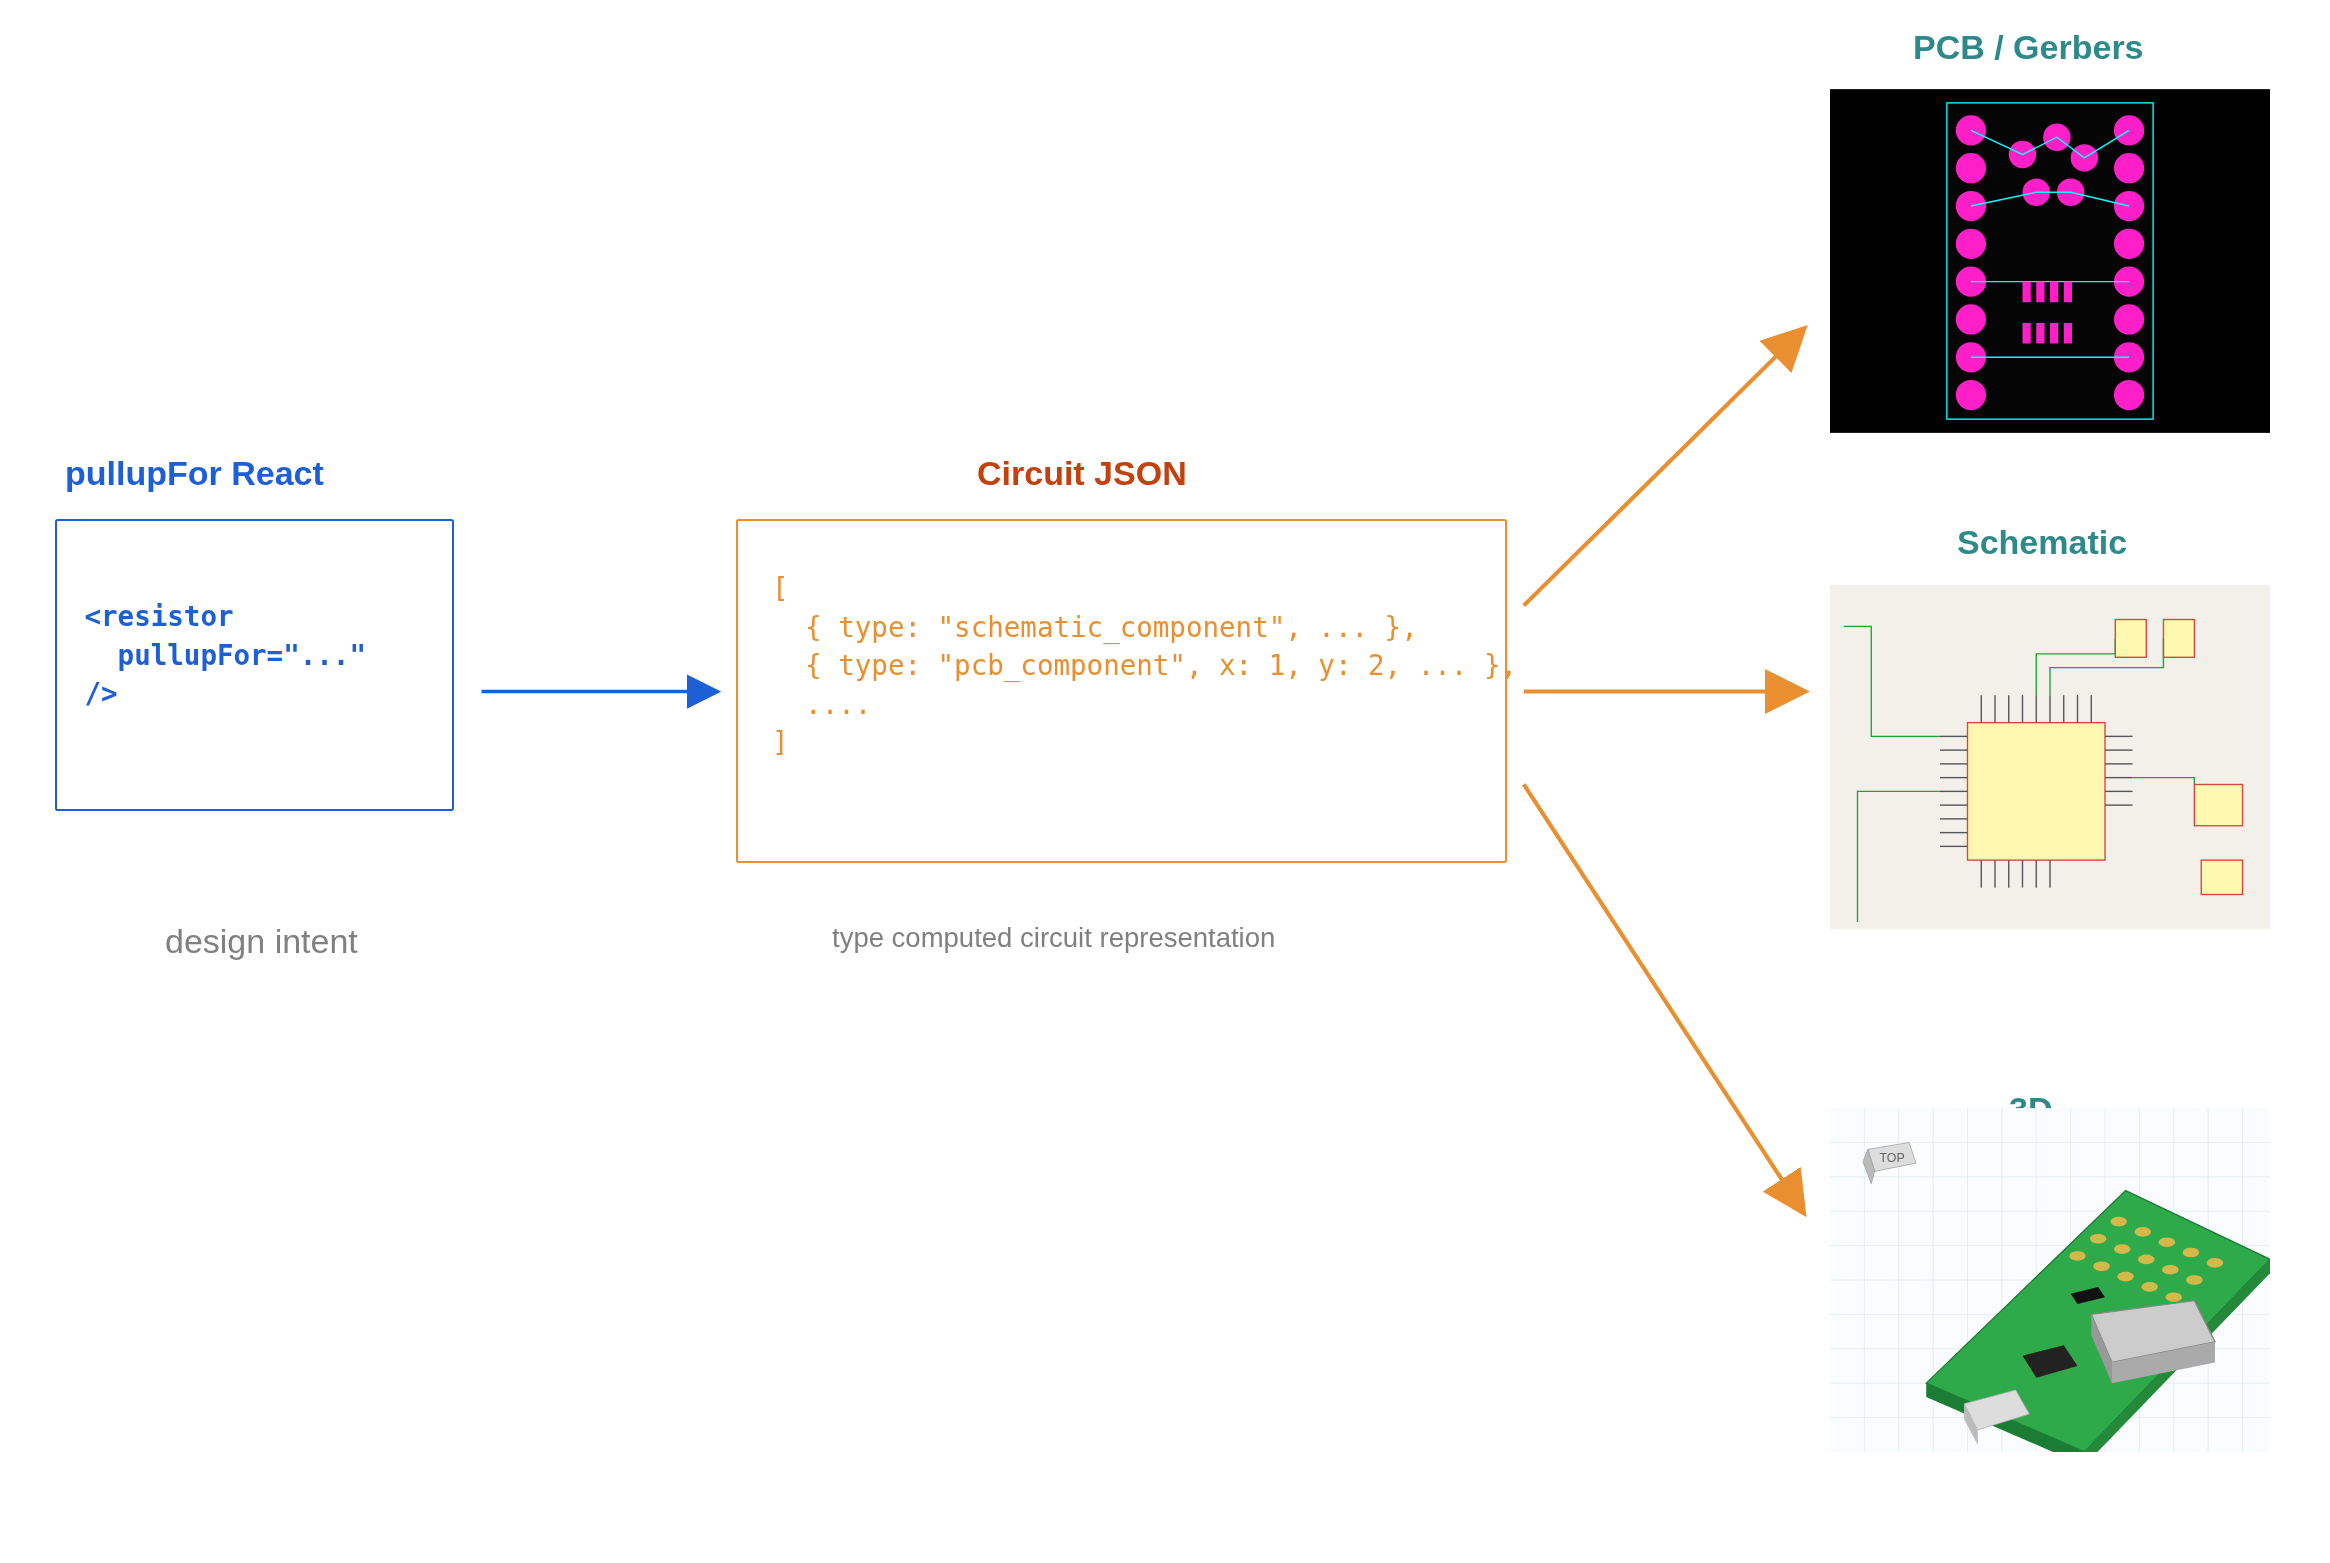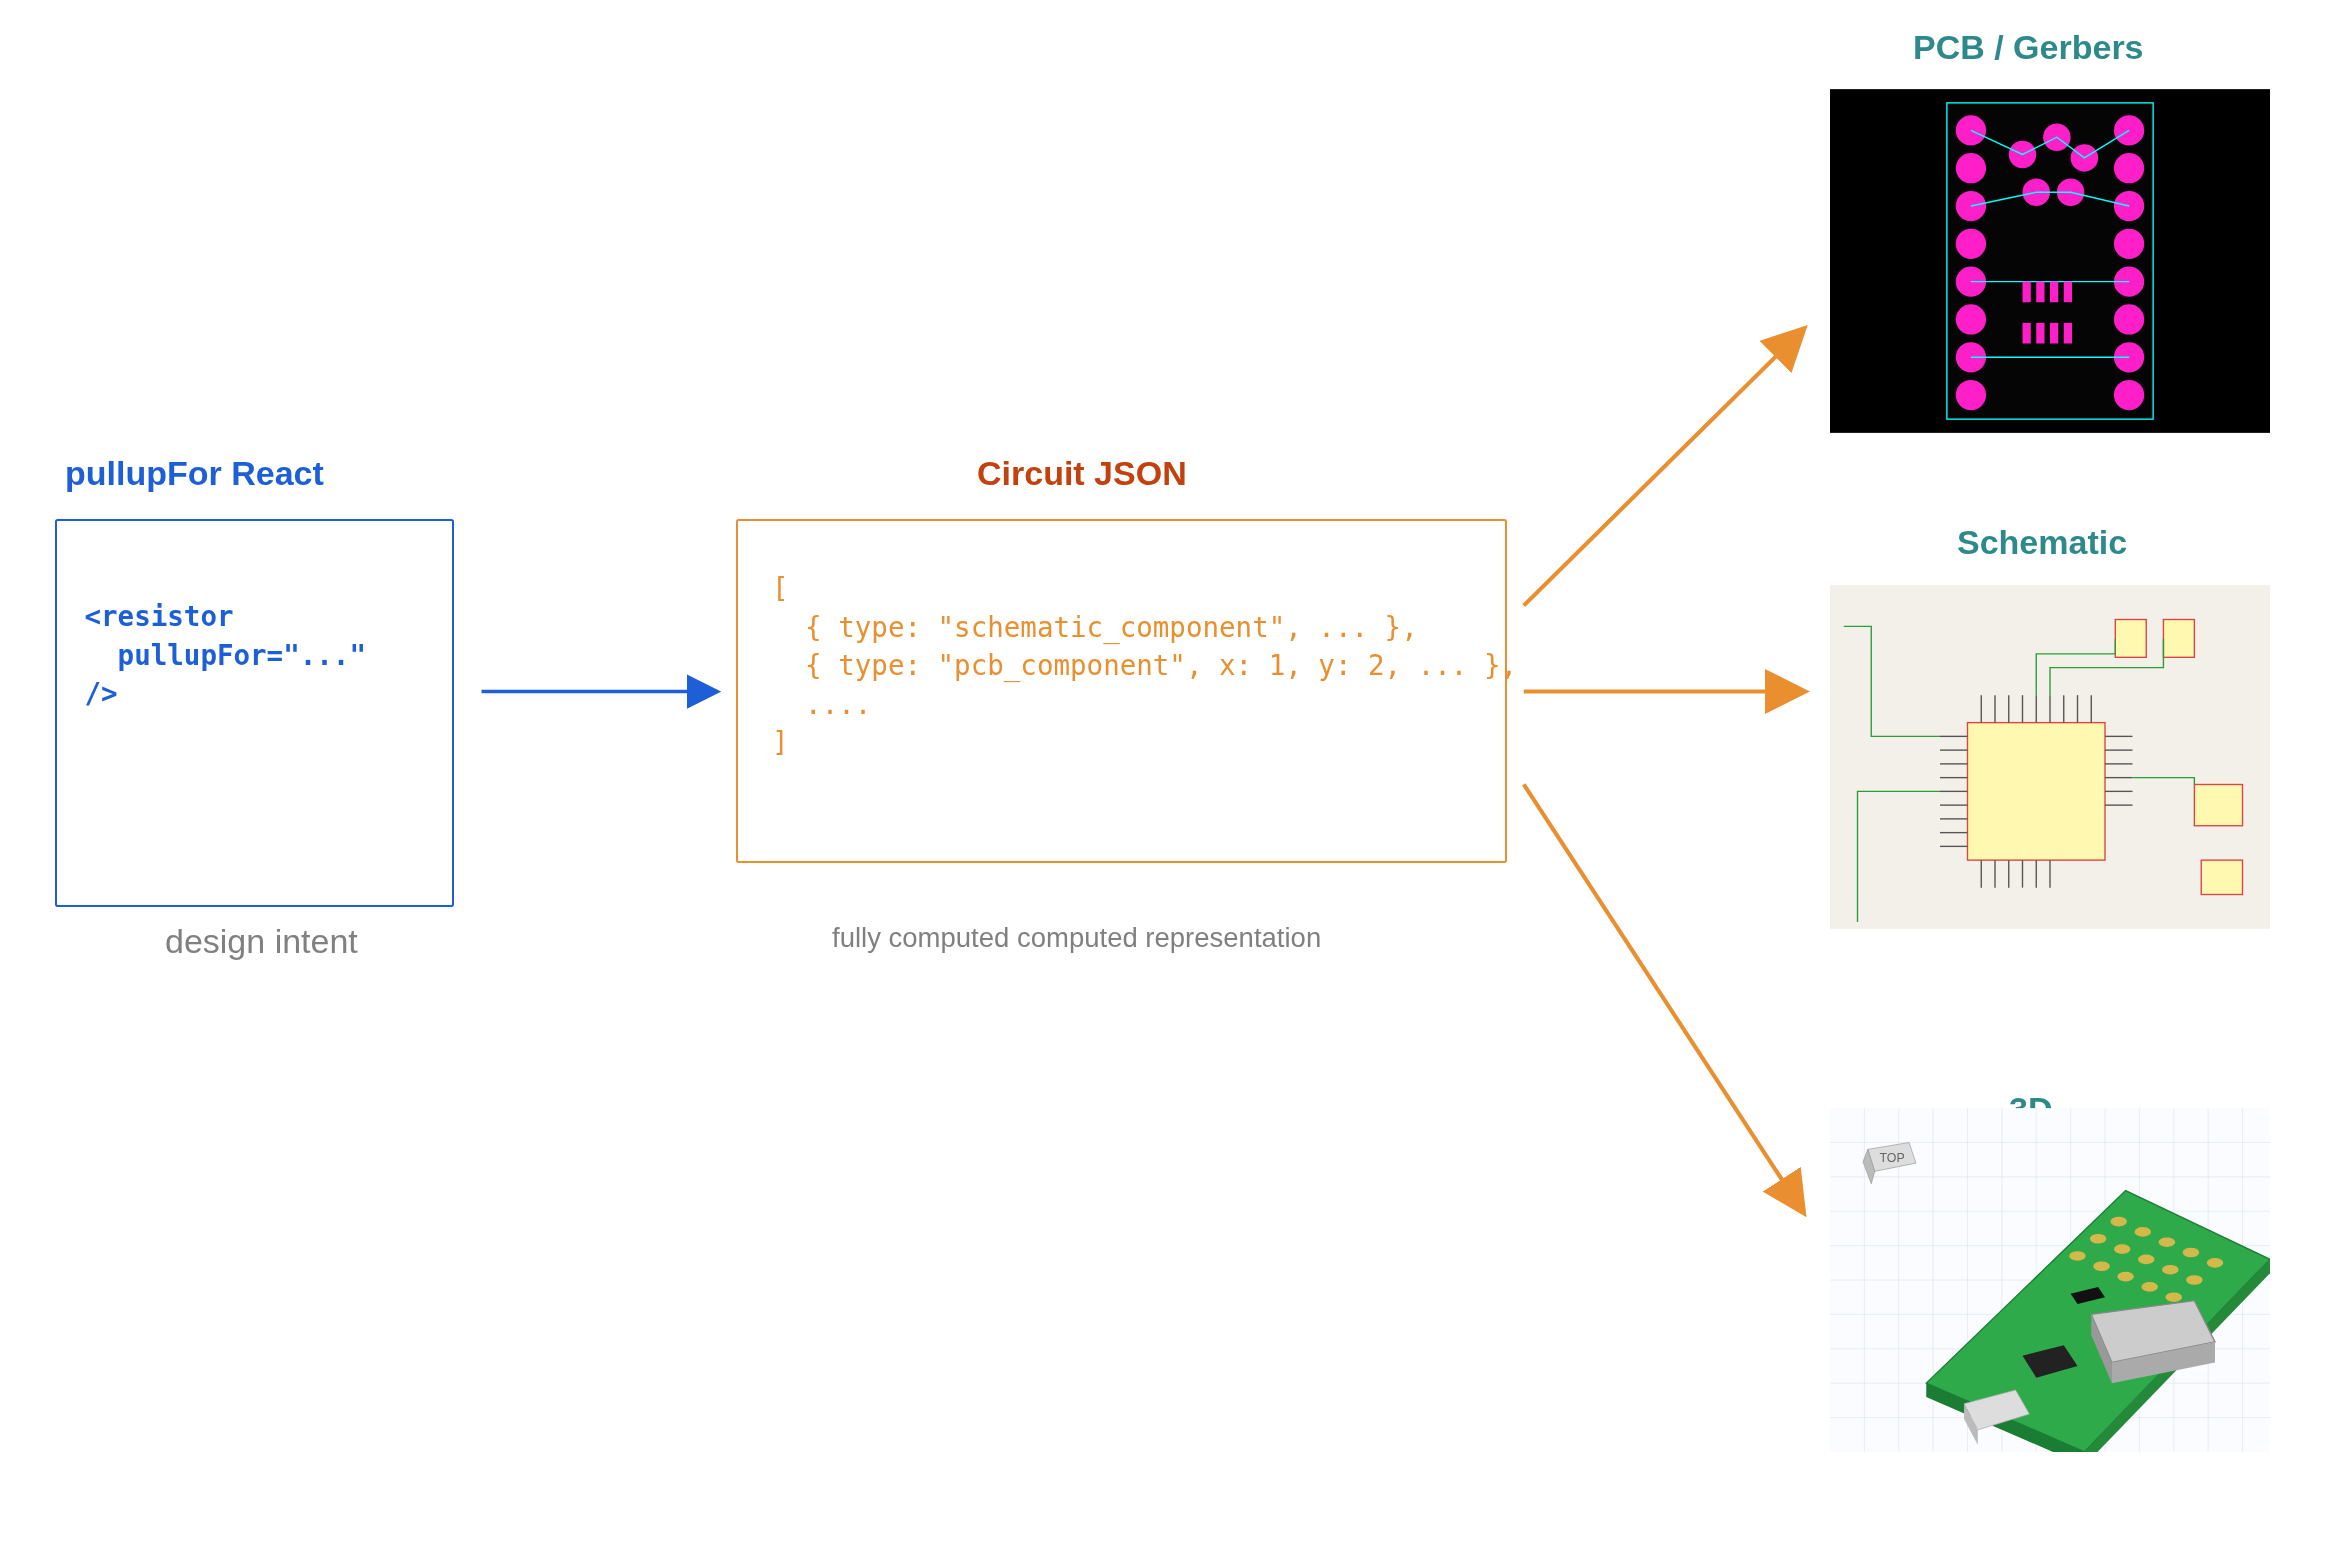--- a/index.html
+++ b/index.html
@@ -39,39 +39,39 @@
     width: 2330px;
     height: 1564px;
     pointer-events: none;
   }
 </style>
 </head>
 <body>
 
 <div class="label" style="left:65px; top:454px; color:#1d5fd6; font-weight:bold;">pullupFor React</div>
 
-<div class="box" style="left:55px; top:519px; width:399px; height:388px; border-color:#1d5fd6;">
+<div class="box" style="left:55px; top:519px; width:399px; height:292px; border-color:#1d5fd6;">
   <div class="code" style="color:#1d5fd6; padding:76px 27.5px 27.5px 27.5px; font-weight:bold;">&lt;resistor
   pullupFor="..."
 /&gt;</div>
 </div>
 
 <div class="label" style="left:165px; top:922px; color:#808080; font-size:34px;">design intent</div>
 
 <div class="label" style="left:977px; top:454px; color:#c2410c; font-weight:bold;">Circuit JSON</div>
 
 <div class="box" style="left:736px; top:519px; width:771px; height:344px; border-color:#e98f2f;">
   <div class="code" style="color:#e98f2f; padding:48px 27.5px 27.5px 34px;">[
   { type: "schematic_component", ... },
   { type: "pcb_component", x: 1, y: 2, ... },
   ....
 ]</div>
 </div>
 
-<div class="label" style="left:832px; top:922px; color:#808080; font-size:27.5px;">fully computed computed representation</div>
+<div class="label" style="left:832px; top:922px; color:#808080; font-size:27.5px;">type computed circuit representation</div>
 
 <div class="label" style="left:1913px; top:27.5px; color:#2e8a8a; font-weight:bold;">PCB / Gerbers</div>
 
 <div class="label" style="left:1957px; top:523px; color:#2e8a8a; font-weight:bold;">Schematic</div>
 
 <div class="label" style="left:2009px; top:1046px; color:#2e8a8a; font-weight:bold;margin-top:44px;">3D</div>
 
 <div class="thumb" style="left:1830px; top:89px;">
   <svg viewBox="0 0 640 500" width="440" height="344">
     <rect x="0" y="0" width="640" height="500" fill="#000"></rect>

